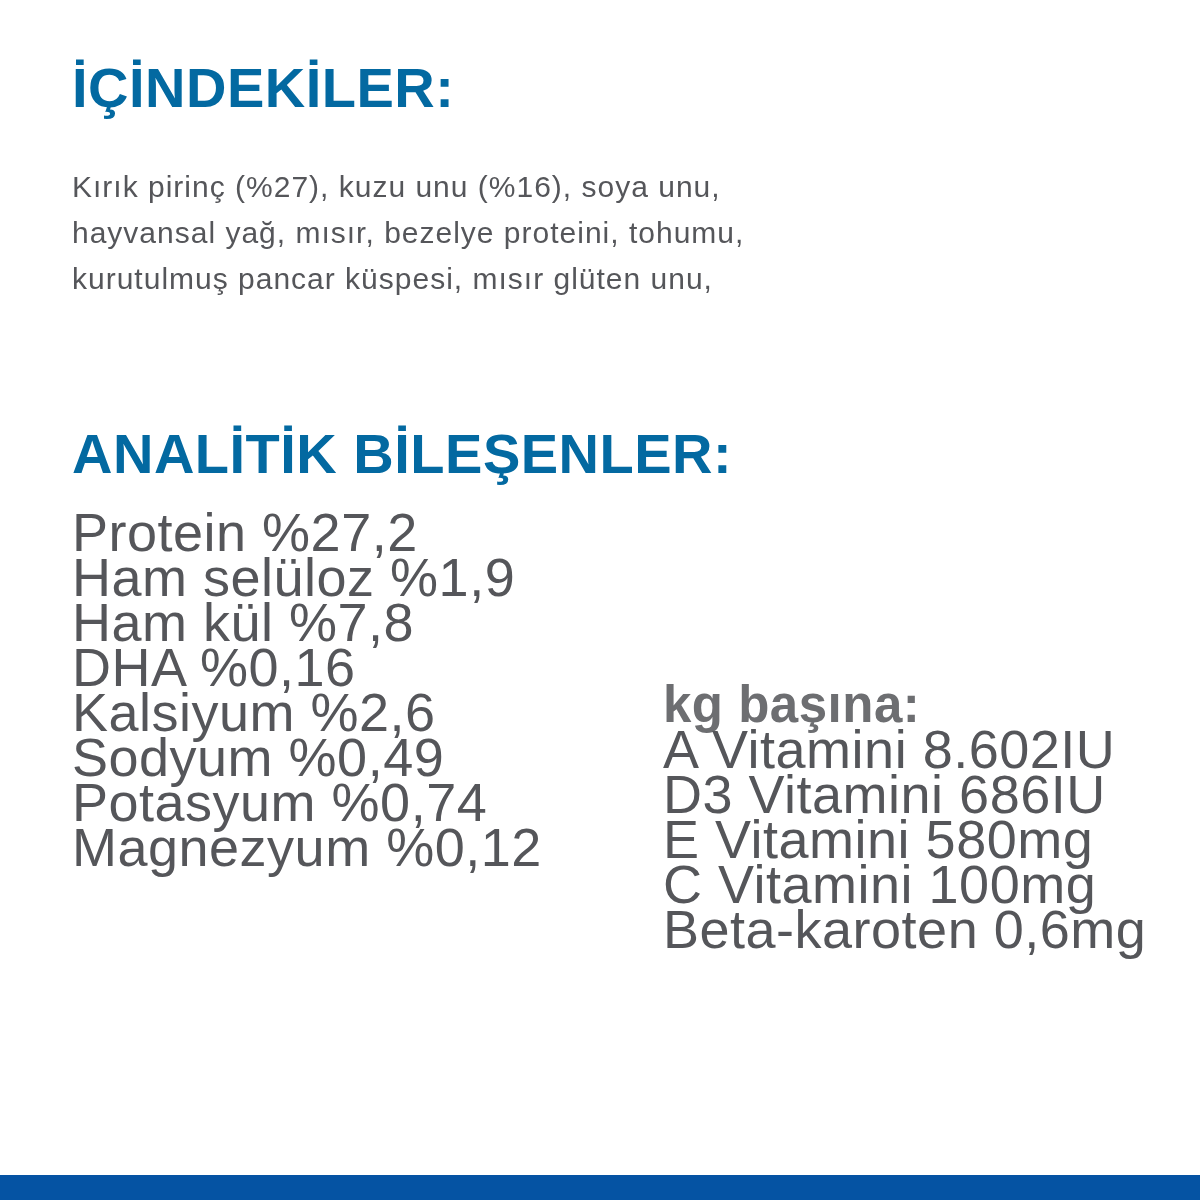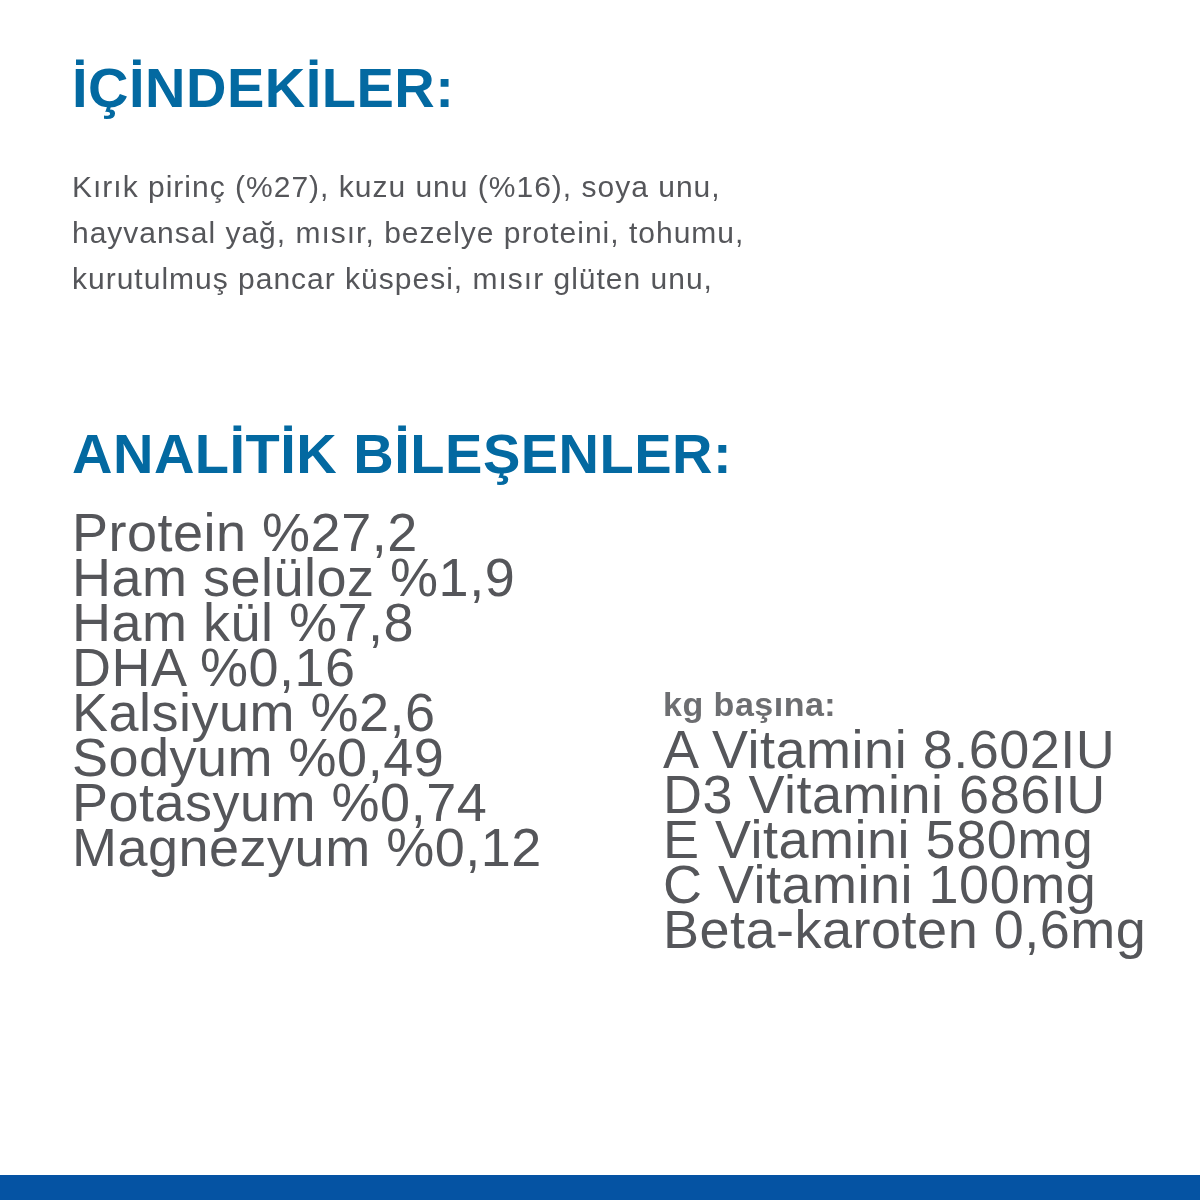--- a/index.html
+++ b/index.html
@@ -44,21 +44,21 @@
     line-height: 45px;
     letter-spacing: 0.5px;
     white-space: nowrap;
   }
   .right-col {
     position: absolute;
     left: 591px;
     top: 172px;
   }
   .kg-heading {
-    font-size: 34px;
+    font-size: 51px;
     line-height: 45px;
     font-weight: 700;
     color: #6d6e71;
     letter-spacing: 0.5px;
     white-space: nowrap;
   }
   .bottom-bar {
     position: absolute;
     left: 0;
     right: 0;

